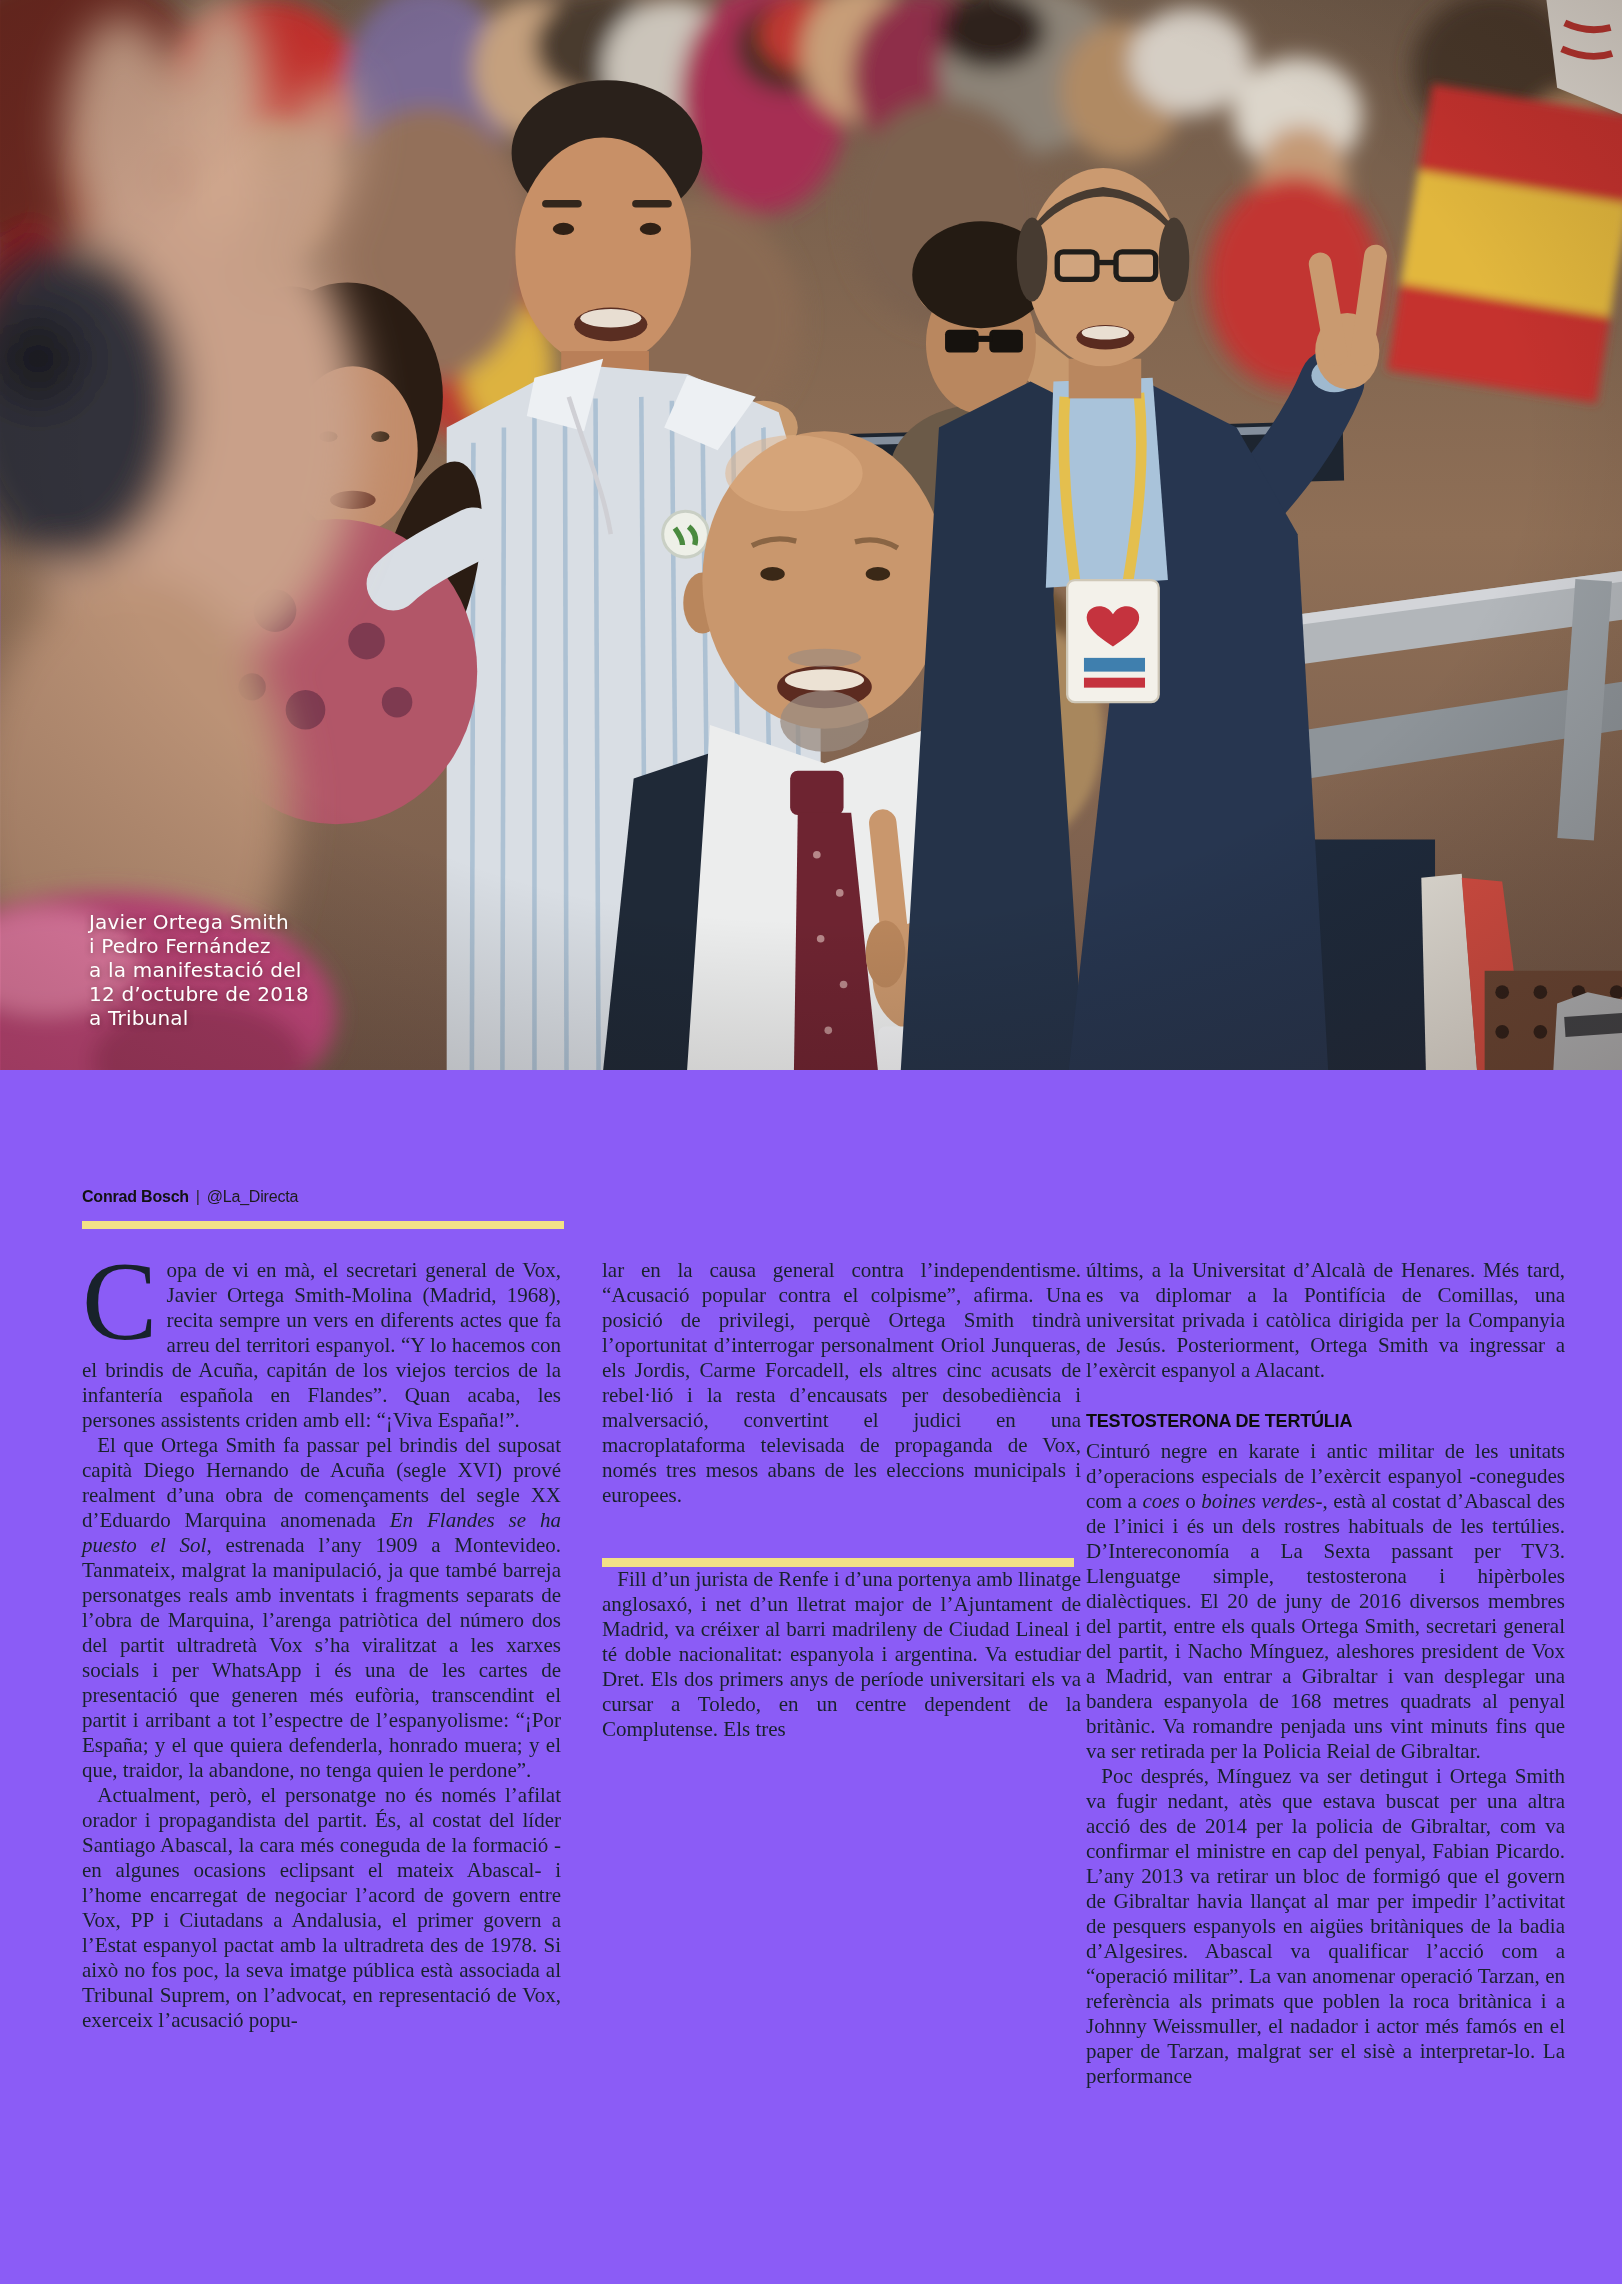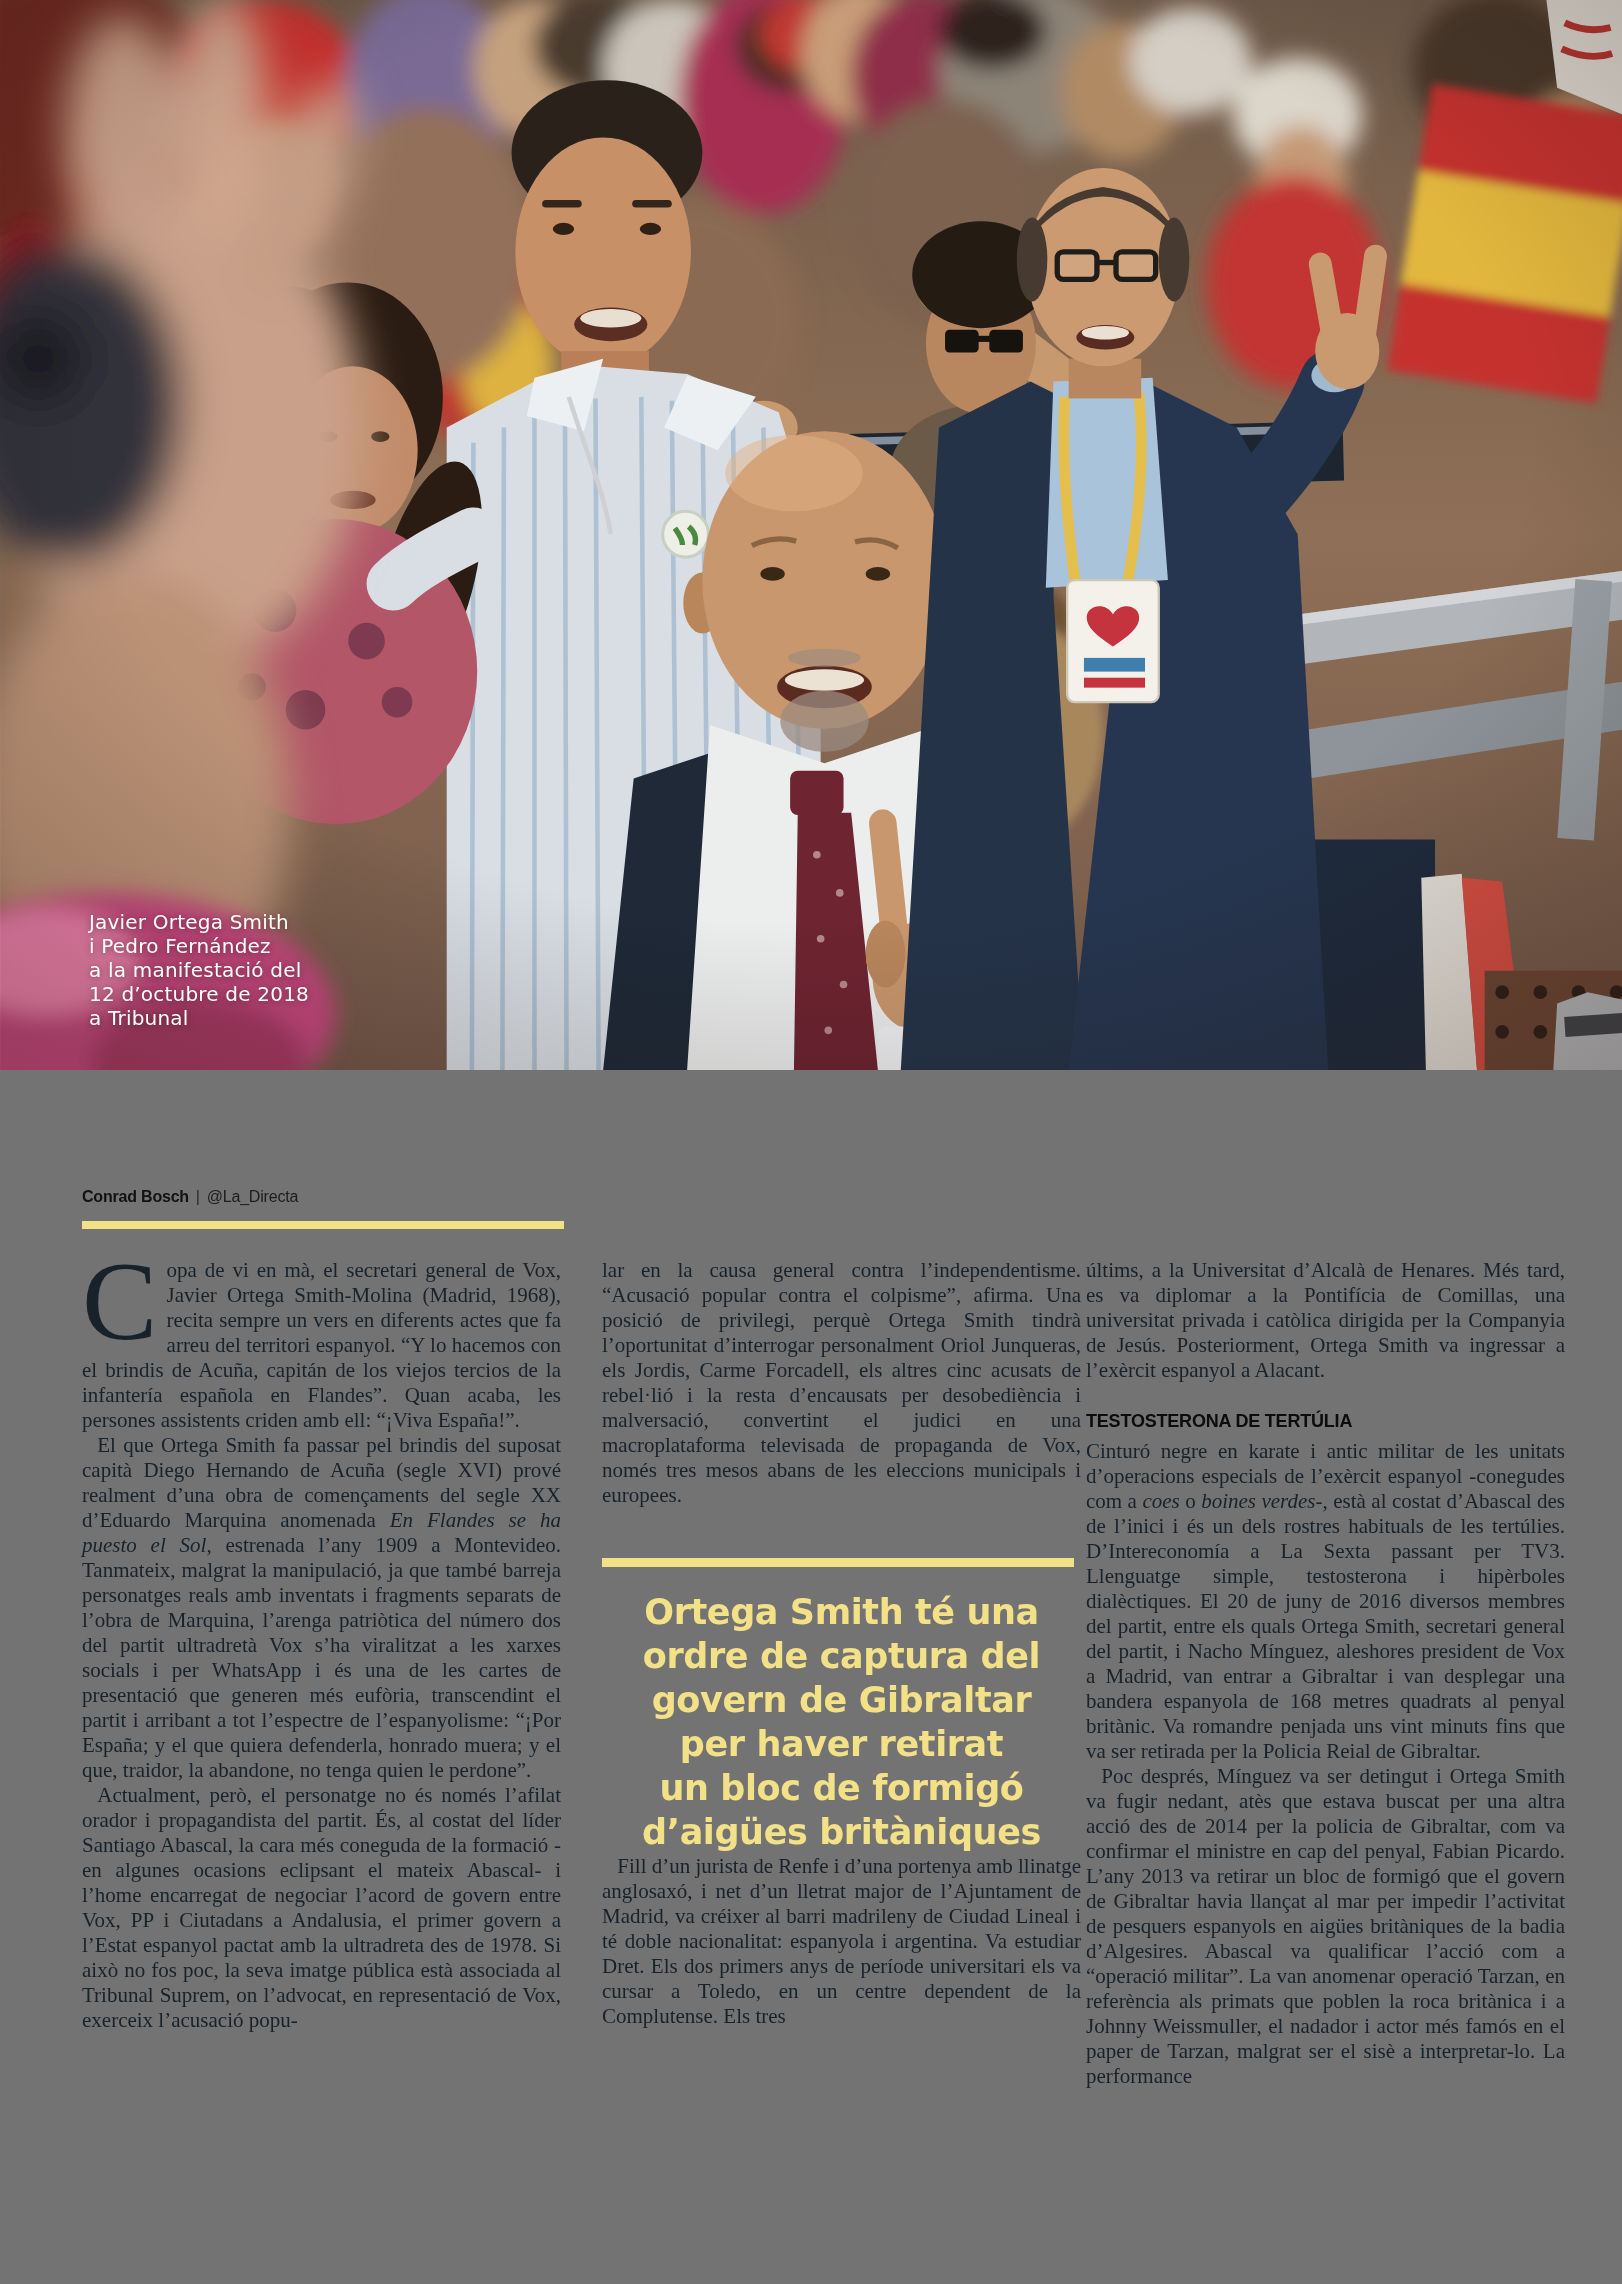--- a/index.html
+++ b/index.html
@@ -1,18 +1,18 @@
 <!DOCTYPE html>
 <html lang="ca" style="font-size:12.2px"><head>
 <meta charset="utf-8">
 <style>
   html,body{margin:0;padding:0;background:#4a4a4a;}
   .page{
     position:relative; width:1623px; height:2284px; overflow:hidden;
-    background:#737373;
+    background:#8b5cf6;
     font-family:"Liberation Serif", serif;
   }
   .photo{position:absolute;left:0;top:0;width:1623px;height:1070px;overflow:hidden;}
   .photo svg{display:block;}
   .photo-caption{
     position:absolute;left:89px;top:910px;
     font-family:"DejaVu Sans", sans-serif;
     font-size:20px;line-height:24px;color:#ffffff;
     text-shadow:0 0.8px 6.9px rgba(40,15,5,.45);
     letter-spacing:0.2px;
@@ -331,28 +331,20 @@
 
   <div class="col" id="col1">
     <p><span class="dropcap">C</span><span>opa de vi en mà, el secretari general de Vox, Javier Ortega Smith-Molina (Madrid, 1968), recita sempre un vers en diferents actes que fa arreu del territori espanyol. “Y lo hacemos con el brindis de Acuña, capitán de los viejos tercios de la infantería española en Flandes”. Quan acaba, les persones assistents criden amb ell: “¡Viva España!”.</span></p>
     <p class="indent"><span>El que Ortega Smith fa passar pel brindis del suposat capità Diego Hernando de Acuña (segle XVI) prové realment d’una obra de començaments del segle XX d’Eduardo Marquina anomenada </span><span class="ital">En Flandes se ha puesto el Sol</span><span>, estrenada l’any 1909 a Montevideo. Tanmateix, malgrat la manipulació, ja que també barreja personatges reals amb inventats i fragments separats de l’obra de Marquina, l’arenga patriòtica del número dos del partit ultradretà Vox s’ha viralitzat a les xarxes socials i per WhatsApp i és una de les cartes de presentació que generen més eufòria, transcendint el partit i arribant a tot l’espectre de l’espanyolisme: “¡Por España; y el que quiera defenderla, honrado muera; y el que, traidor, la abandone, no tenga quien le perdone”.</span></p>
     <p class="indent">Actualment, però, el personatge no és només l’afilat orador i propagandista del partit. És, al costat del líder Santiago Abascal, la cara més coneguda de la formació -en algunes ocasions eclipsant el mateix Abascal- i l’home encarregat de negociar l’acord de govern entre Vox, PP i Ciutadans a Andalusia, el primer govern a l’Estat espanyol pactat amb la ultradreta des de 1978. Si això no fos poc, la seva imatge pública està associada al Tribunal Suprem, on l’advocat, en representació de Vox, exerceix l’acusació popu-</p>
   </div>
 
   <div class="col" id="col2">
     <p>lar en la causa general contra l’independentisme. “Acusació popular contra el colpisme”, afirma. Una posició de privilegi, perquè Ortega Smith tindrà l’oportunitat d’interrogar personalment Oriol Junqueras, els Jordis, Carme Forcadell, els altres cinc acusats de rebel·lió i la resta d’encausats per desobediència i malversació, convertint el judici en una macroplataforma televisada de propaganda de Vox, només tres mesos abans de les eleccions municipals i europees.</p>
     <div class="quote-rule"></div>
-    <div class="pull-quote">
-      <div>Ortega Smith té una</div>
-      <div>ordre de captura del</div>
-      <div>govern de Gibraltar</div>
-      <div>per haver retirat</div>
-      <div>un bloc de formigó</div>
-      <div>d’aigües britàniques</div>
-    </div>
     <p class="indent after-quote">Fill d’un jurista de Renfe i d’una portenya amb llinatge anglosaxó, i net d’un lletrat major de l’Ajuntament de Madrid, va créixer al barri madrileny de Ciudad Lineal i té doble nacionalitat: espanyola i argentina. Va estudiar Dret. Els dos primers anys de període universitari els va cursar a Toledo, en un centre dependent de la Complutense. Els tres</p>
   </div>
 
   <div class="col" id="col3">
     <p>últims, a la Universitat d’Alcalà de Henares. Més tard, es va diplomar a la Pontifícia de Comillas, una universitat privada i catòlica dirigida per la Companyia de Jesús. Posteriorment, Ortega Smith va ingressar a l’exèrcit espanyol a Alacant.</p>
     <div class="section-heading">TESTOSTERONA DE TERTÚLIA</div>
     <p><span>Cinturó negre en karate i antic militar de les unitats d’operacions especials de l’exèrcit espanyol -conegudes com a </span><span class="ital">coes</span><span> o </span><span class="ital">boines verdes</span><span>-, està al costat d’Abascal des de l’inici i és un dels rostres habituals de les tertúlies. D’Intereconomía a La Sexta passant per TV3. Llenguatge simple, testosterona i hipèrboles dialèctiques. El 20 de juny de 2016 diversos membres del partit, entre els quals Ortega Smith, secretari general del partit, i Nacho Mínguez, aleshores president de Vox a Madrid, van entrar a Gibraltar i van desplegar una bandera espanyola de 168 metres quadrats al penyal britànic. Va romandre penjada uns vint minuts fins que va ser retirada per la Policia Reial de Gibraltar.</span></p>
     <p class="indent">Poc després, Mínguez va ser detingut i Ortega Smith va fugir nedant, atès que estava buscat per una altra acció des de 2014 per la policia de Gibraltar, com va confirmar el ministre en cap del penyal, Fabian Picardo. L’any 2013 va retirar un bloc de formigó que el govern de Gibraltar havia llançat al mar per impedir l’activitat de pesquers espanyols en aigües britàniques de la badia d’Algesires. Abascal va qualificar l’acció com a “operació militar”. La van anomenar operació Tarzan, en referència als primats que poblen la roca britànica i a Johnny Weissmuller, el nadador i actor més famós en el paper de Tarzan, malgrat ser el sisè a interpretar-lo. La performance</p>
   </div>
 

